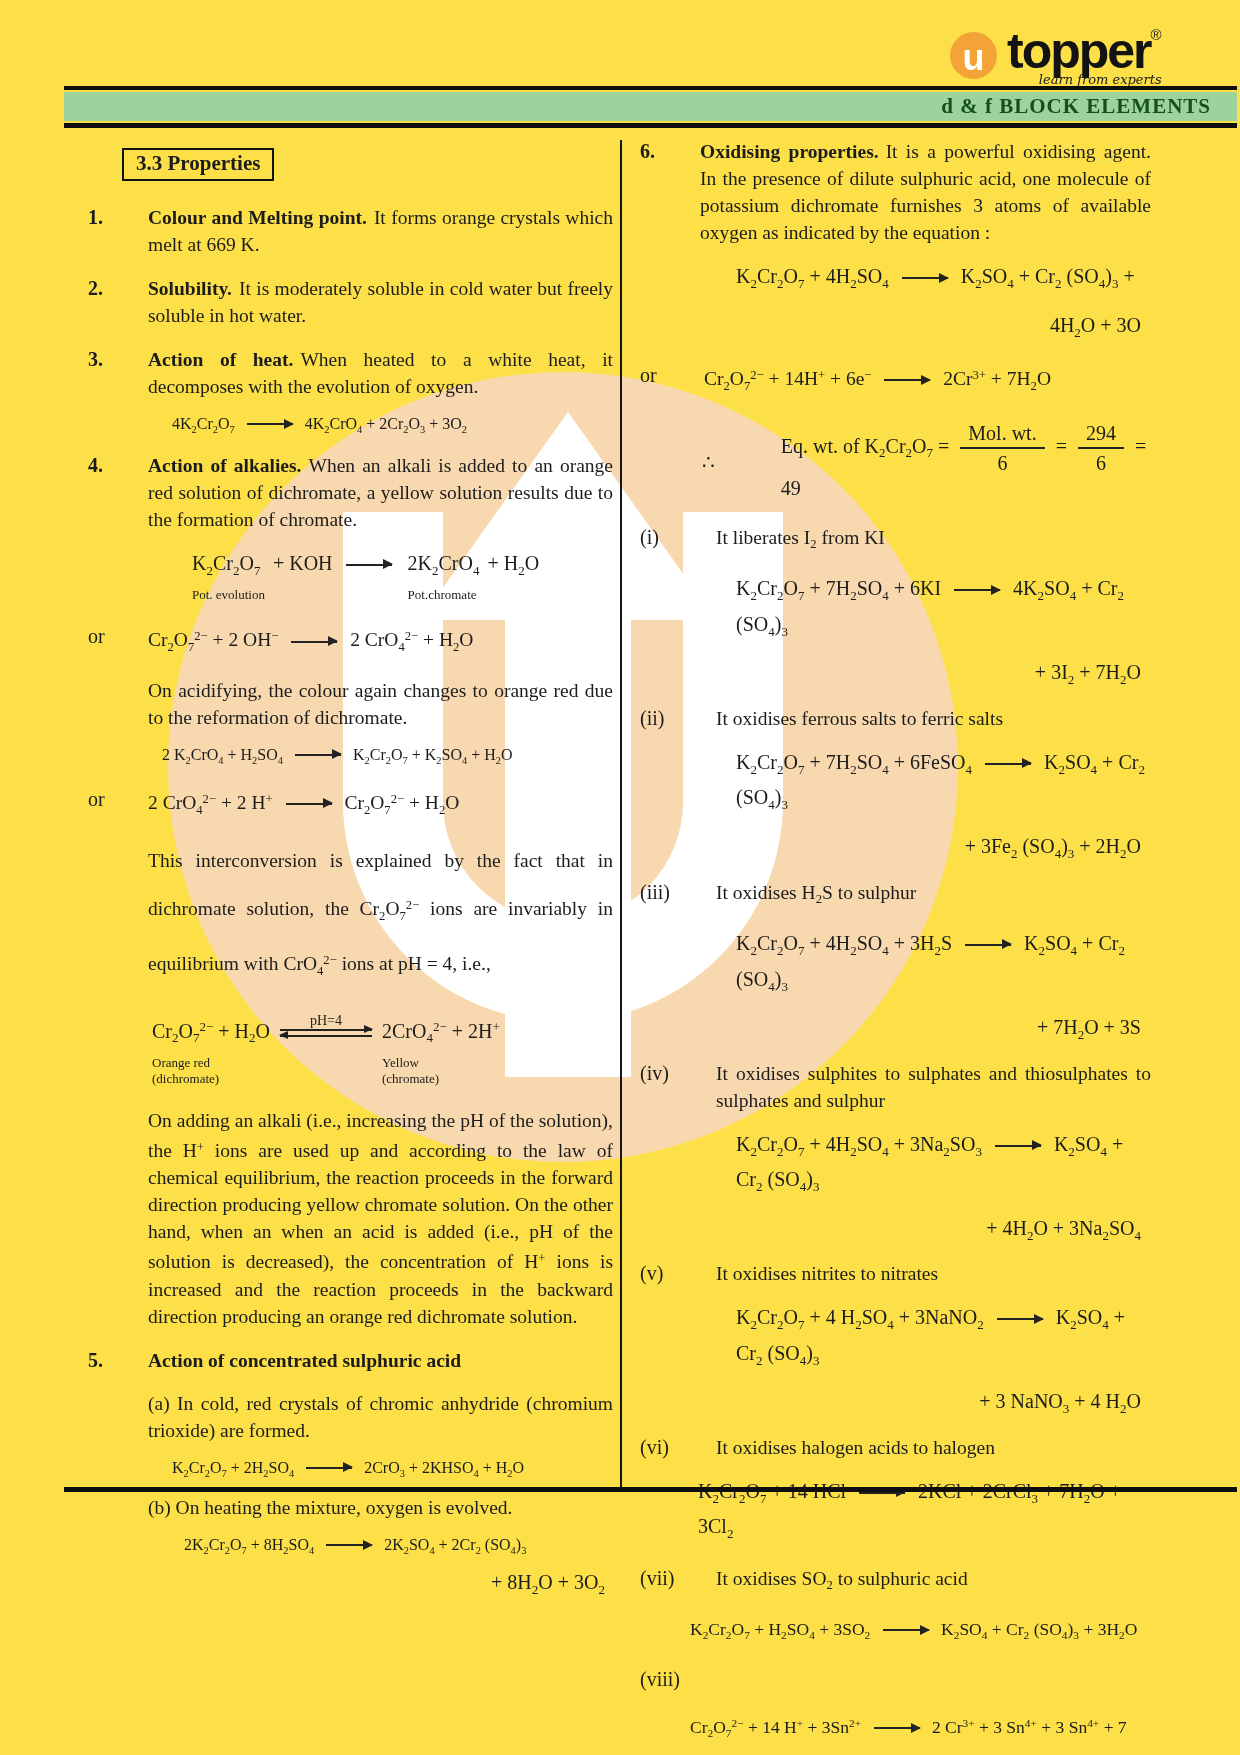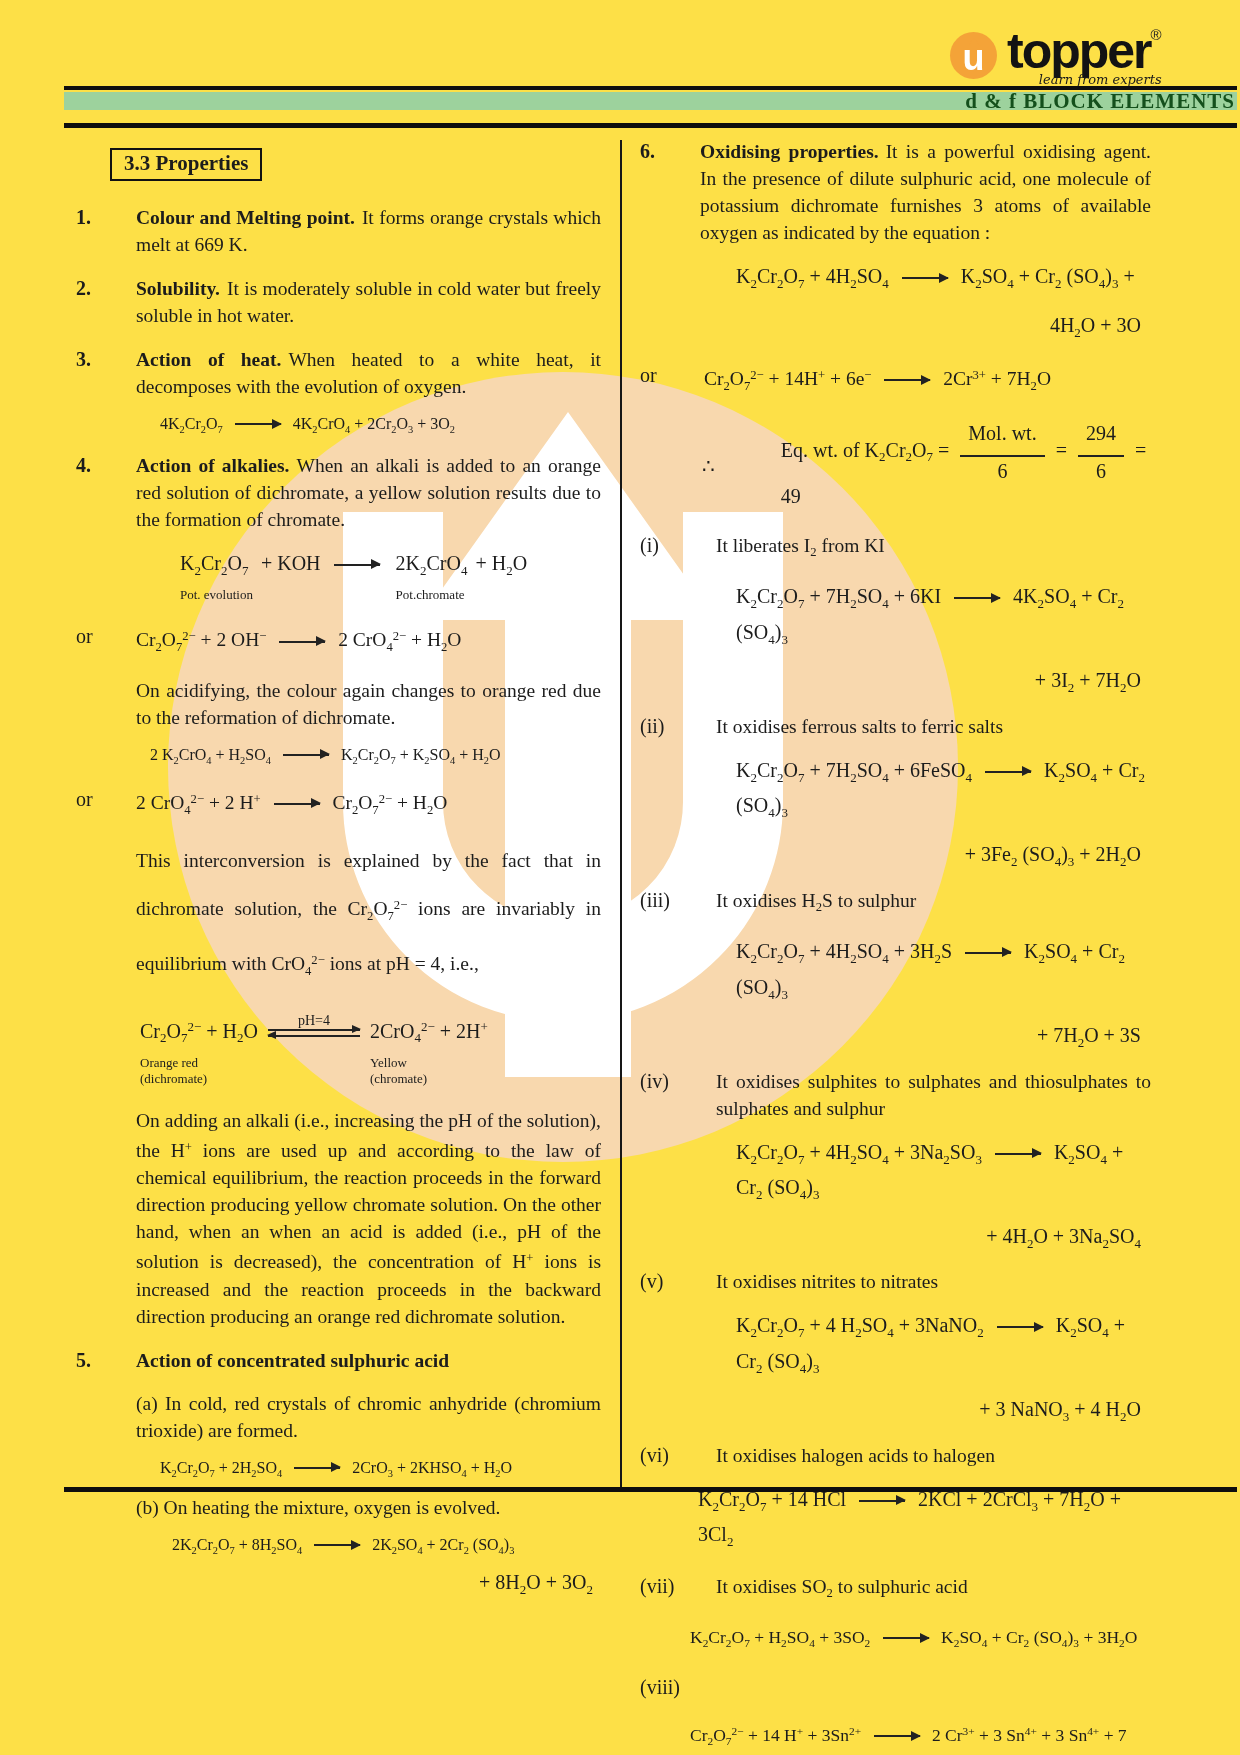--- a/index.html
+++ b/index.html
@@ -24,31 +24,31 @@
            letter-spacing:-2px; color:#131313; line-height:62px; }
   .reg { font-family:"Liberation Sans", sans-serif; font-size:15px; vertical-align:28px; color:#222; }
   .tagline { font-family:"DejaVu Serif", serif; font-style:italic; font-size:13px;
              text-align:right; margin-top:-10px; color:#1a1a1a; }
 
   
   .rule { position:absolute; left:64px; width:1173px; background:#0e0e0e; z-index:3; }
   .rule-top { top:86px; height:4px; }
   .rule-banner-bottom { top:123px; height:5px; }
   .rule-bottom { top:1487px; height:5px; }
-  .banner { position:absolute; left:64px; top:92px; width:1173px; height:18px; background:#9dd29d;
-            display:flex; align-items:center; justify-content:flex-end; padding-right:2px;
+  .banner { position:absolute; left:64px; top:92px; width:1173px; height:29px; background:#9dd29d;
+            display:flex; align-items:center; justify-content:flex-end; padding-right:26px;
             font-weight:bold; font-size:21px; letter-spacing:1px; color:#14501b; z-index:3; }
 
   
   .watermark { position:absolute; left:168px; top:372px; z-index:1; pointer-events:none; }
 
   
   .columns { position:absolute; left:64px; top:136px; width:1173px; height:1351px; z-index:2; }
   .col { position:absolute; top:0; }
-  .col-left  { left:0;   width:537px; }
+  .col-left  { left:12px;   width:537px; }
   .col-right { left:572px; width:515px; }
   .col-divider { position:absolute; left:556px; top:4px; width:2px; height:1347px; background:#161616; }
 
   
   .sec-box { display:inline-block; border:2px solid #111; padding:1px 12px 3px;
              font-weight:bold; font-size:21px; margin:12px 0 6px 46px; }
   .item { display:flex; margin-top:17px; padding-left:12px; }
   .item .num { flex:none; width:60px; font-weight:bold; font-size:20px; line-height:27px; }
   .item.rt { padding-left:4px; }
   .item.rt .num { width:76px; font-weight:normal; }
@@ -91,21 +91,21 @@
   .harp { position:relative; width:92px; height:2px; background:#222; }
   .harp.r::after { content:''; position:absolute; right:-1px; top:-4px;
        border-left:9px solid #222; border-top:4px solid transparent; border-bottom:4px solid transparent; }
   .harp.l::after { content:''; position:absolute; left:-1px; top:-4px;
        border-right:9px solid #222; border-top:4px solid transparent; border-bottom:4px solid transparent; }
 
   .eqwt-row { display:flex; align-items:center; margin:22px 0 22px 66px; }
   .therefore { margin-right:66px; }
   .frac { display:inline-flex; flex-direction:column; align-items:center; vertical-align:middle;
           margin:0 6px; }
-  .fn { padding:0 8px 11px; border-bottom:2px solid #222; line-height:22px; }
+  .fn { padding:0 8px 3px; border-bottom:2px solid #222; line-height:22px; }
   .fd { padding-top:3px; line-height:22px; }
 </style>
 </head>
 <body>
 
 <div class="page">
 
   <div class="logo">
     <div class="logo-circle">
       <span class="logo-u">u</span>

